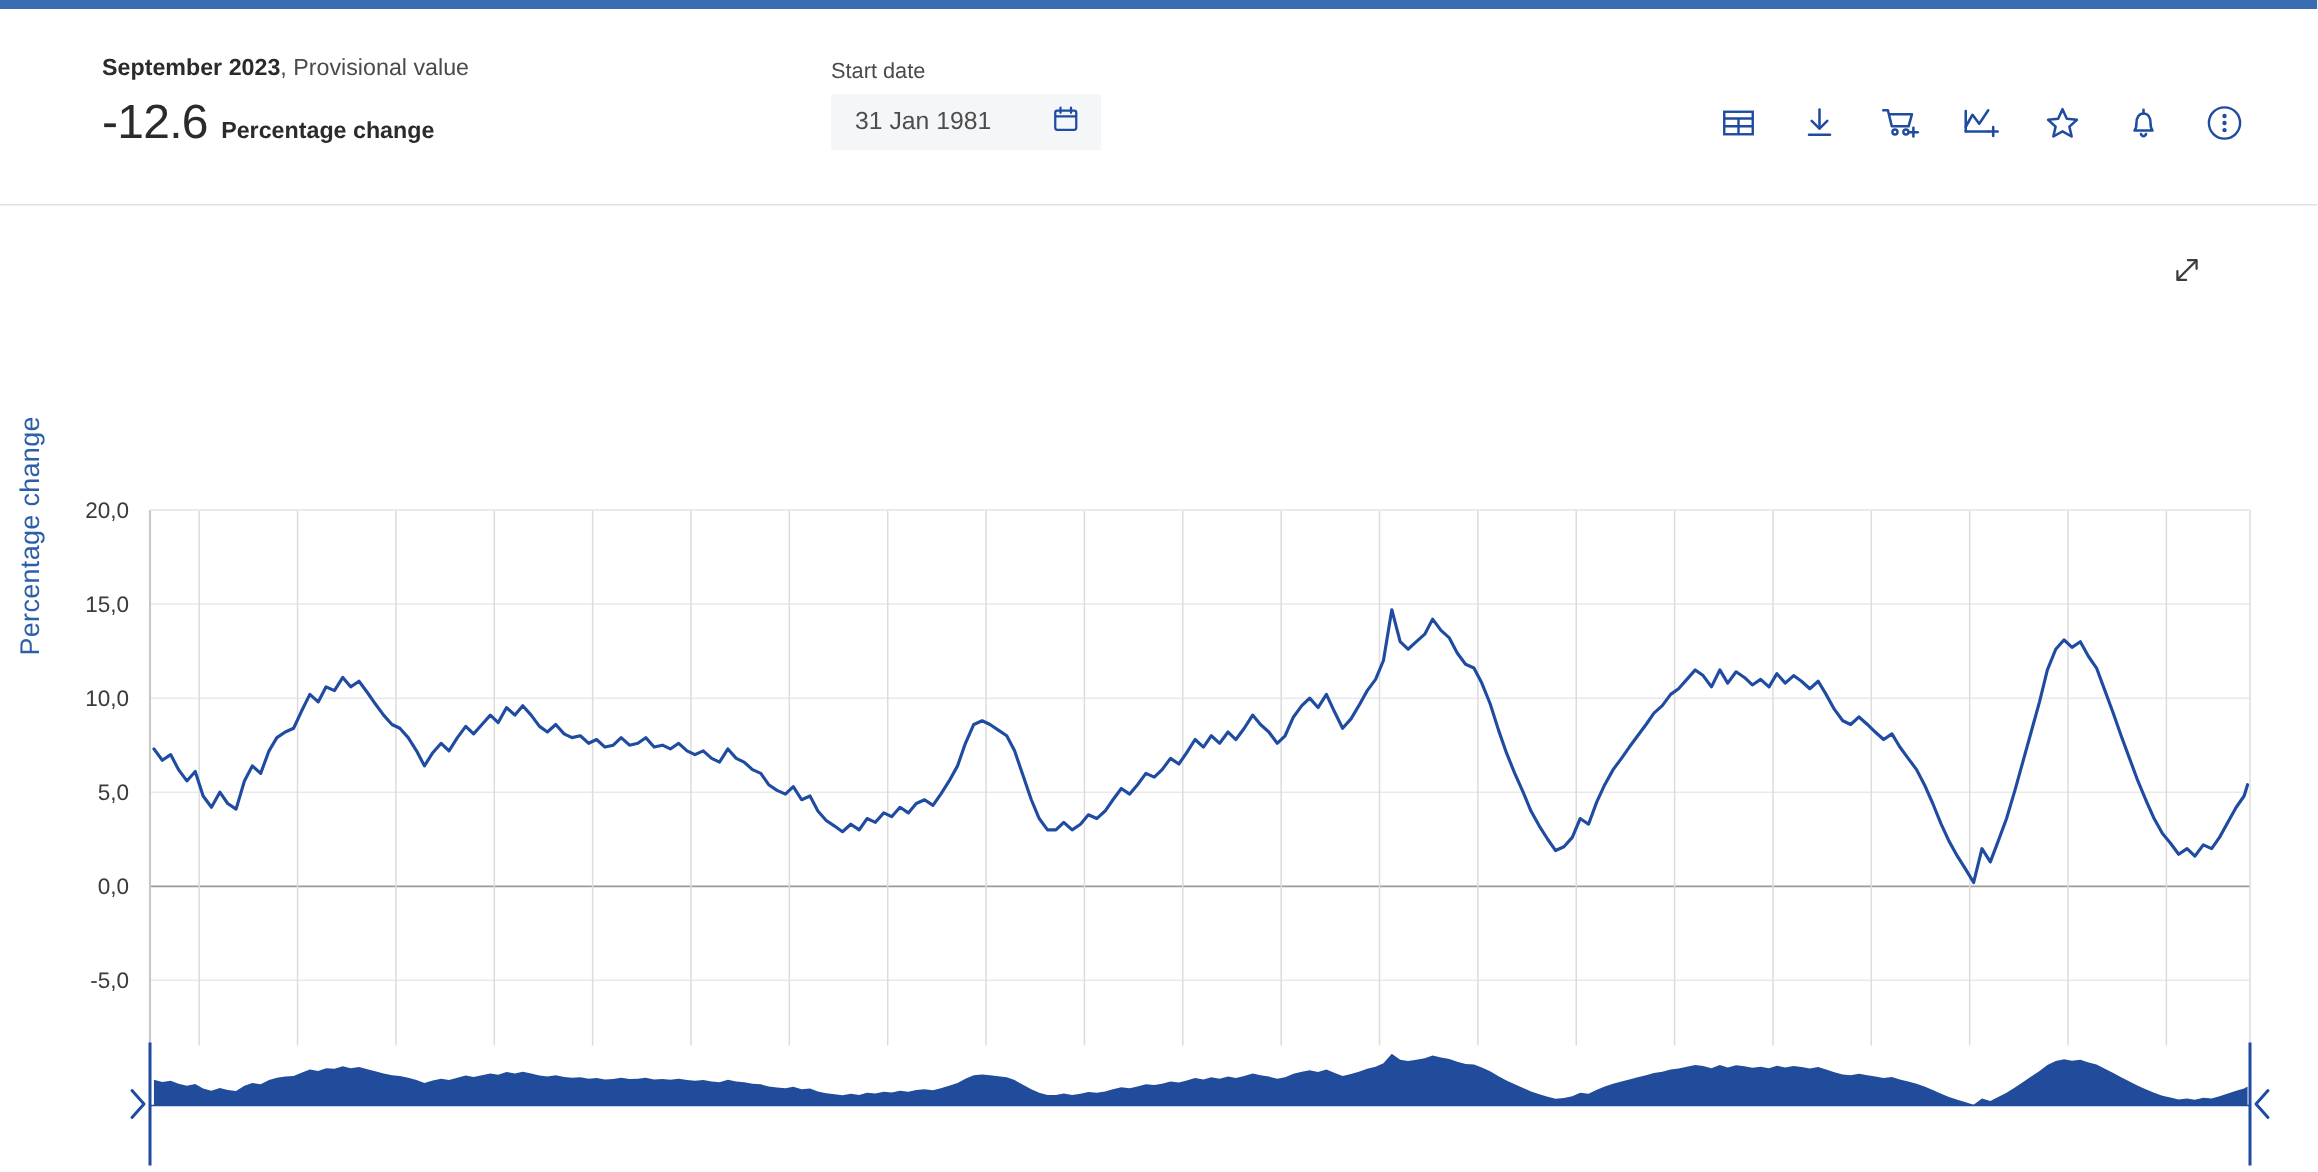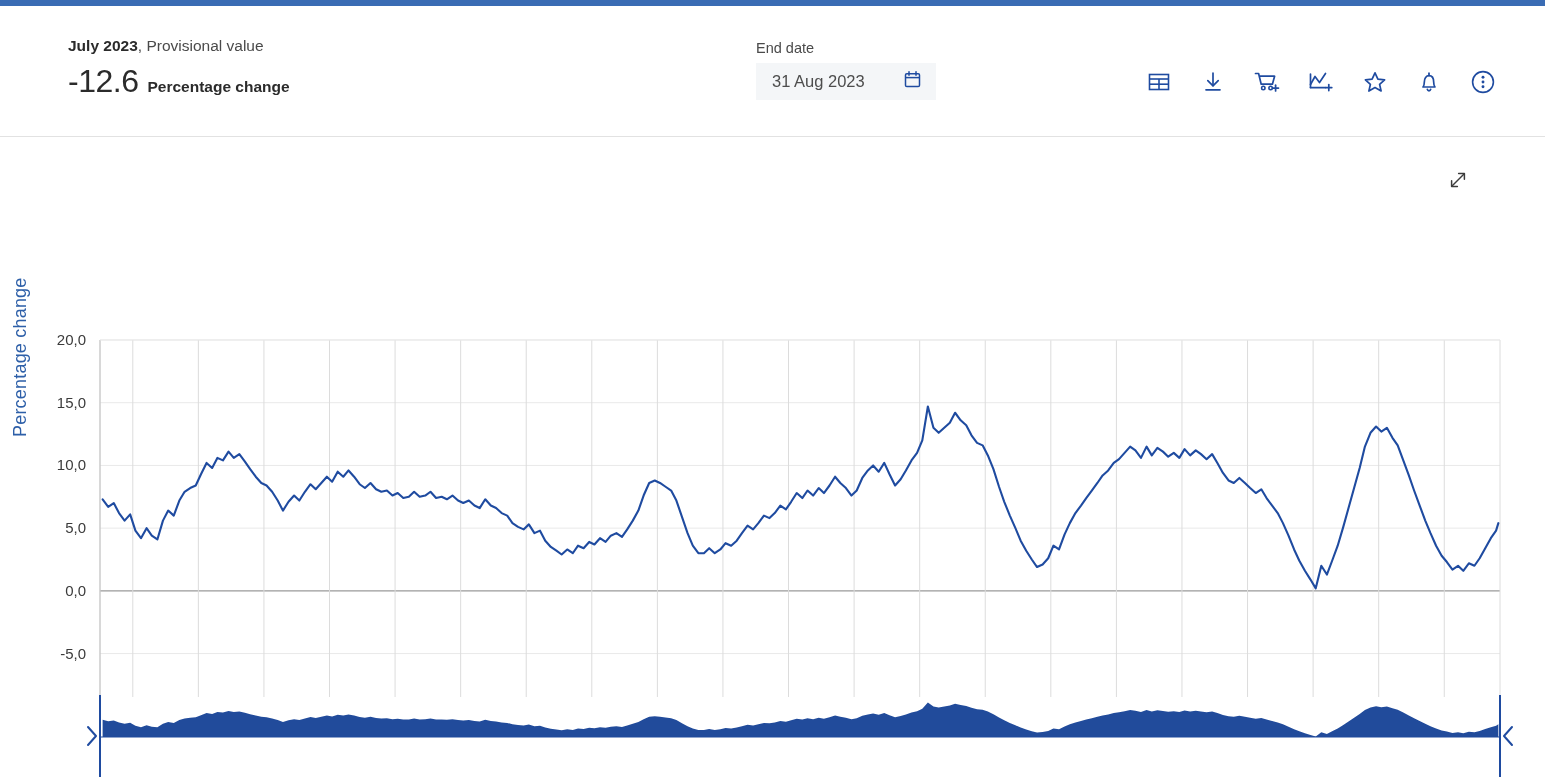--- a/index.html
+++ b/index.html
@@ -203,43 +203,43 @@
 <body>
 
 <div id="app">
 
   <div class="top-accent"></div>
 
   <div class="header">
 
     <div class="headline-block">
       <div class="headline-meta">
-        <span class="period">July 2023</span><span>, Provisional value</span>
+        <span class="period">September 2023</span><span>, Provisional value</span>
       </div>
       <div class="headline-value-row">
         <span class="headline-value">-12.6</span>
         <span class="headline-unit">Percentage change</span>
       </div>
     </div>
 
-
-    <div class="date-group end">
-      <div class="date-label">End date</div>
+    <div class="date-group start">
+      <div class="date-label">Start date</div>
       <div class="date-field">
-        <span class="date-value">31 Aug 2023</span>
+        <span class="date-value">31 Jan 1981</span>
         <span class="cal-icon">
           <svg width="19" height="19" viewBox="0 0 19 19" aria-hidden="true">
             <rect x="2.5" y="3.8" width="14" height="12.7" rx="1.3" fill="none" stroke="#1f4ba0" stroke-width="1.5"></rect>
             <line x1="2.5" y1="7.6" x2="16.5" y2="7.6" stroke="#1f4ba0" stroke-width="1.5"></line>
             <line x1="6" y1="1.8" x2="6" y2="5.2" stroke="#1f4ba0" stroke-width="1.5" stroke-linecap="round"></line>
             <line x1="13" y1="1.8" x2="13" y2="5.2" stroke="#1f4ba0" stroke-width="1.5" stroke-linecap="round"></line>
           </svg>
         </span>
       </div>
     </div>
+
 
     <div class="toolbar">
 
       <button class="tool-btn" title="Table view">
         <svg width="24" height="24" viewBox="0 0 24 24" aria-hidden="true">
           <rect x="2.5" y="4.5" width="19" height="15" fill="none" stroke="#1f4ba0" stroke-width="1.6"></rect>
           <line x1="2.5" y1="9" x2="21.5" y2="9" stroke="#1f4ba0" stroke-width="1.6"></line>
           <line x1="2.5" y1="14.2" x2="21.5" y2="14.2" stroke="#1f4ba0" stroke-width="1.6"></line>
           <line x1="12" y1="9" x2="12" y2="19.5" stroke="#1f4ba0" stroke-width="1.6"></line>
         </svg>

